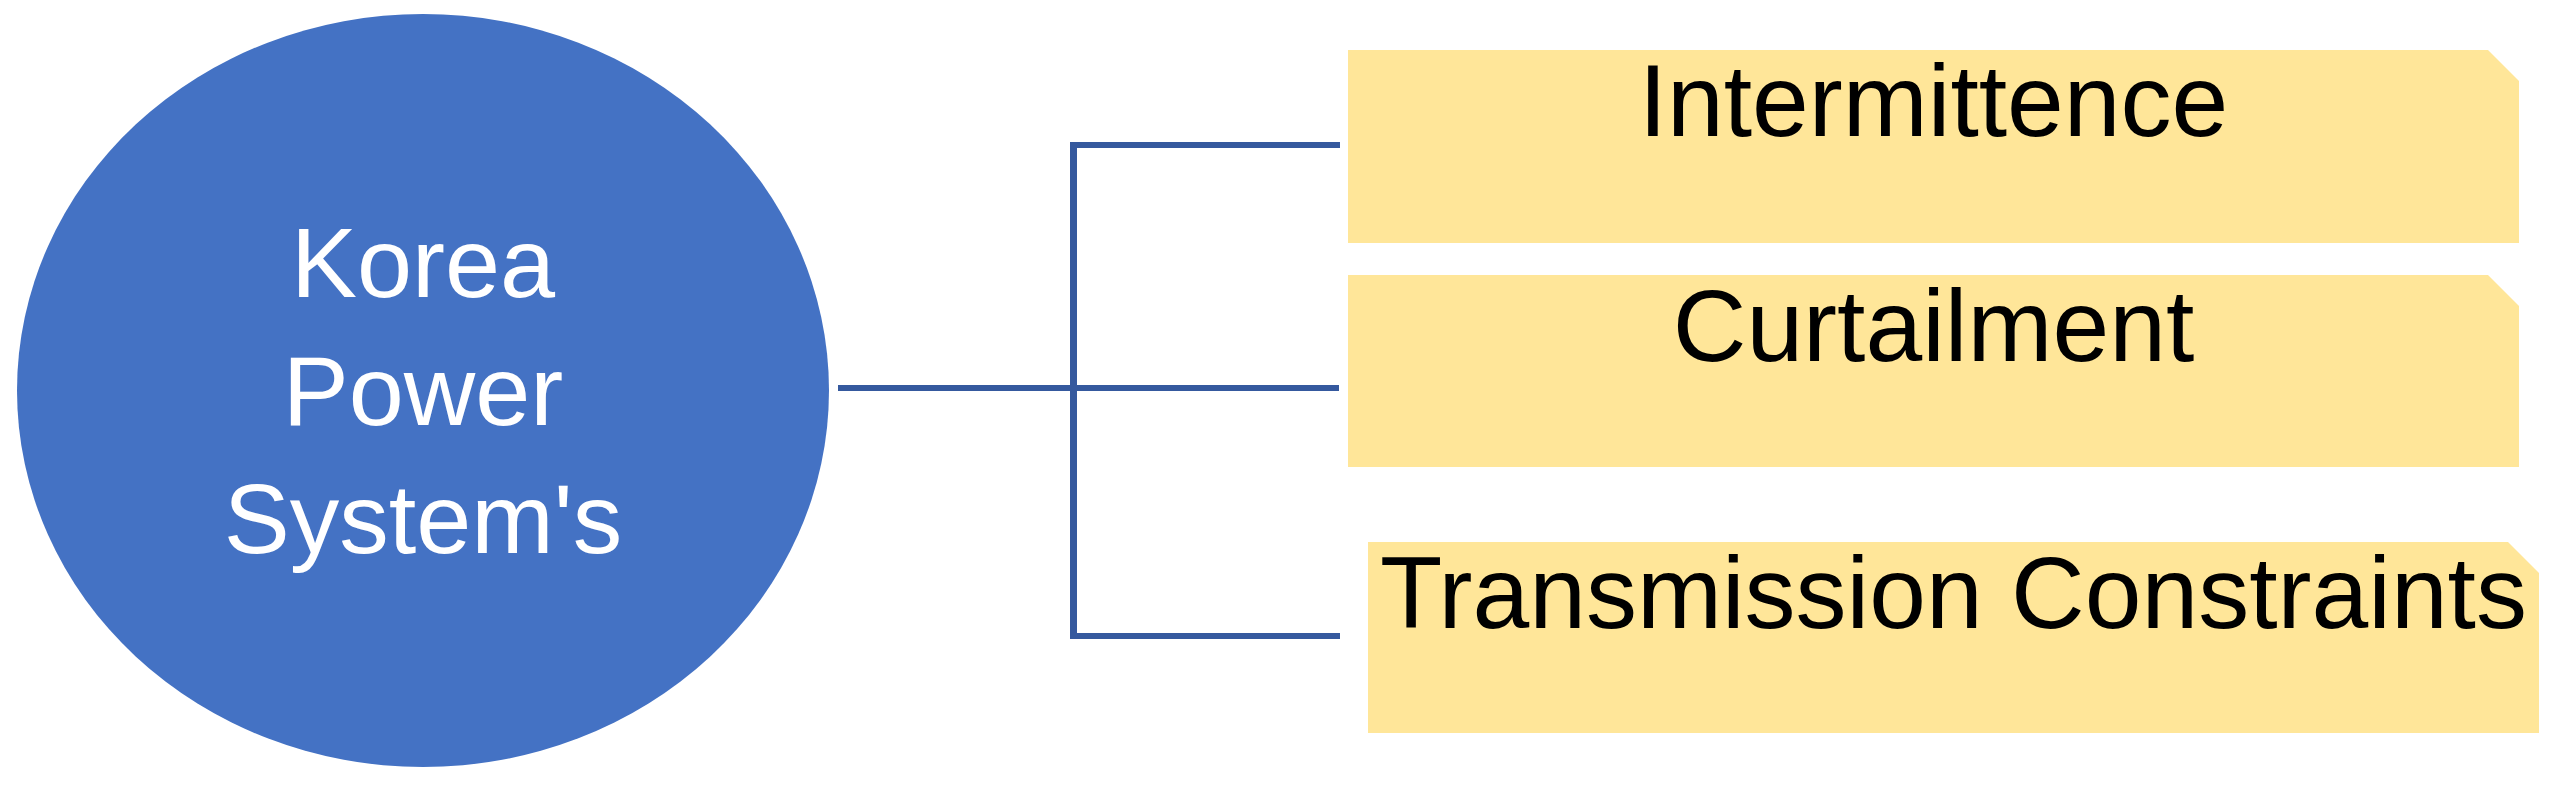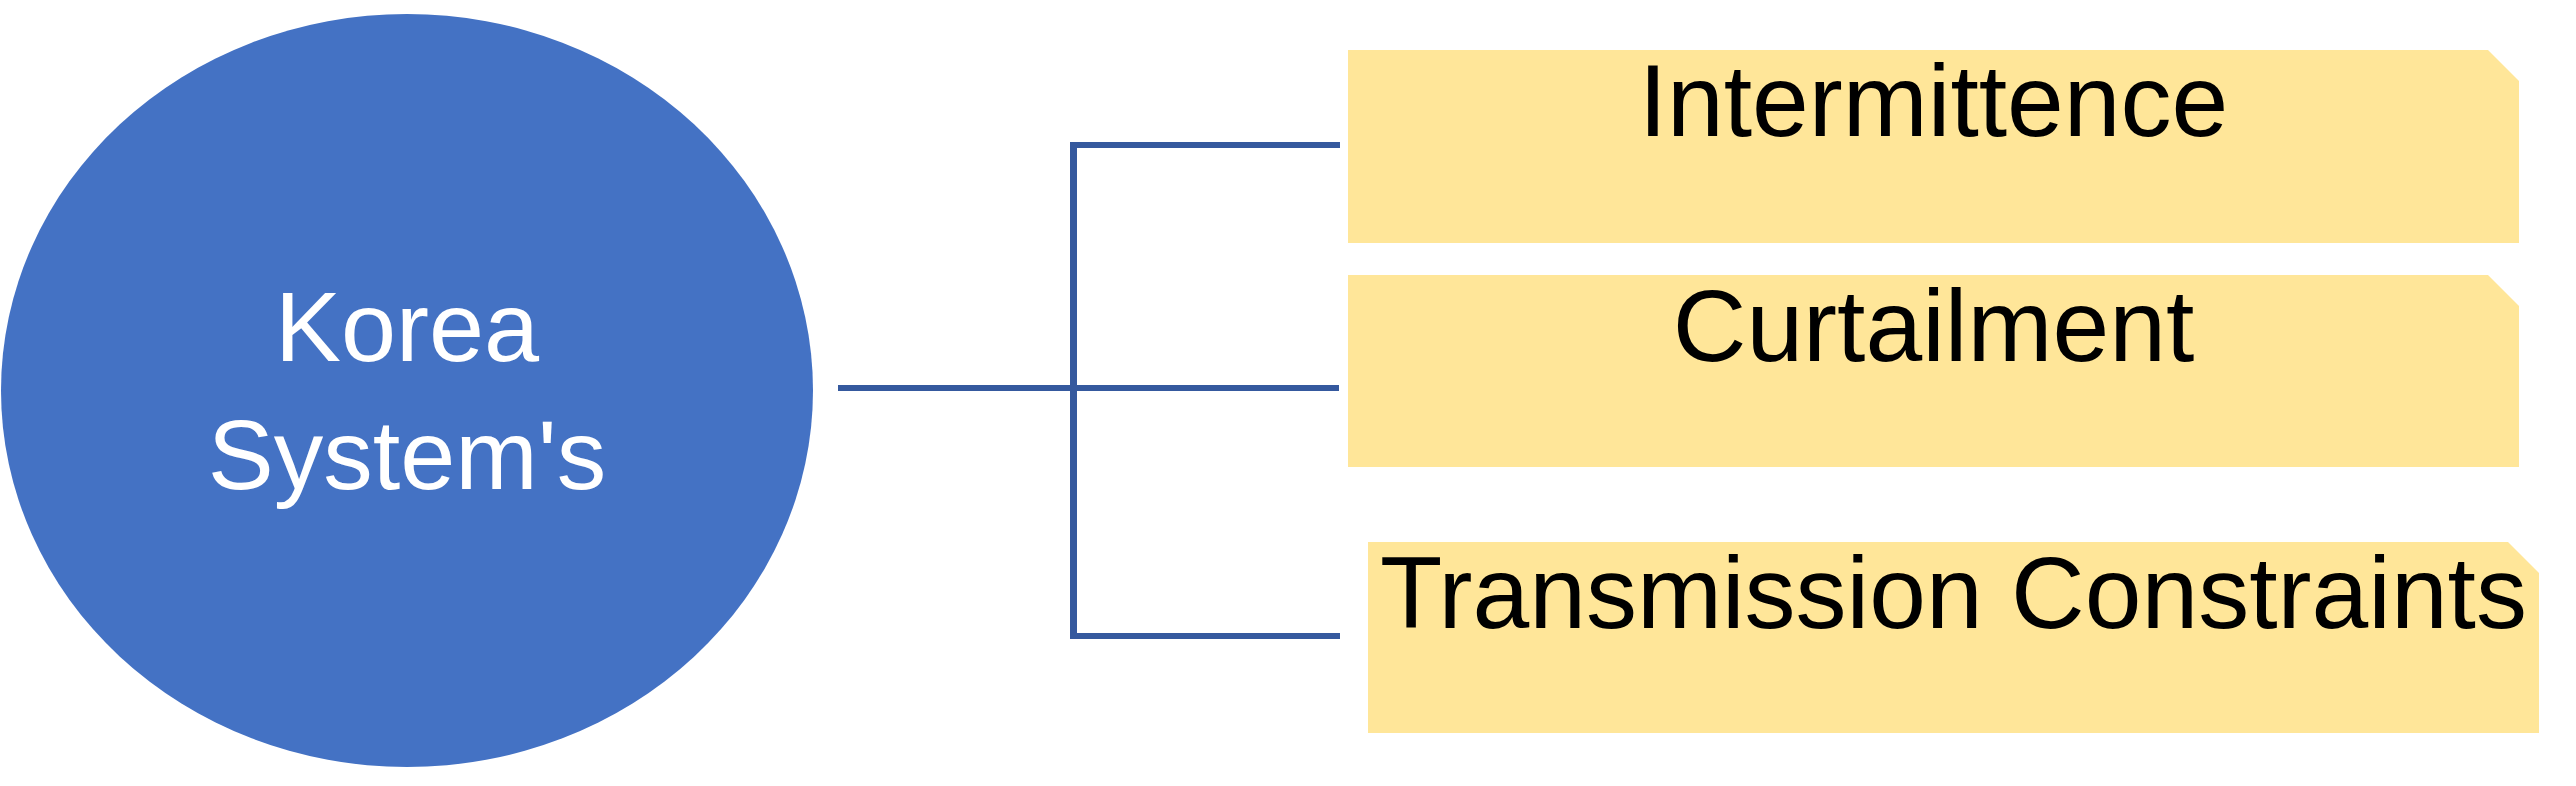--- a/index.html
+++ b/index.html
@@ -12,21 +12,21 @@
     width: 2576px;
     height: 787px;
     background: var(--background, #ffffff);
     font-family: "Liberation Sans", sans-serif;
     overflow: hidden;
   }
 
   
   .root-node {
     position: absolute;
-    left: 1px;
+    left: 17px;
     top: 14.4px;
     width: 812px;
     height: 753px;
     background: var(--root-fill, #4472C4);
     border-radius: 50%;
     display: flex;
     align-items: center;
     justify-content: center;
   }
   .root-label {
@@ -75,20 +75,21 @@
   }
 </style>
 </head>
 <body>
 
 <div class="stage">
 
   <div class="root-node">
     <div class="root-label">
       <span>Korea</span>
+      <span>Power</span>
       <span>System's</span>
     </div>
   </div>
 
   <div class="connector stub-middle"></div>
   <div class="connector trunk"></div>
   <div class="connector branch-top"></div>
   <div class="connector branch-bottom"></div>
 
   <div class="branch-node pos-0">

